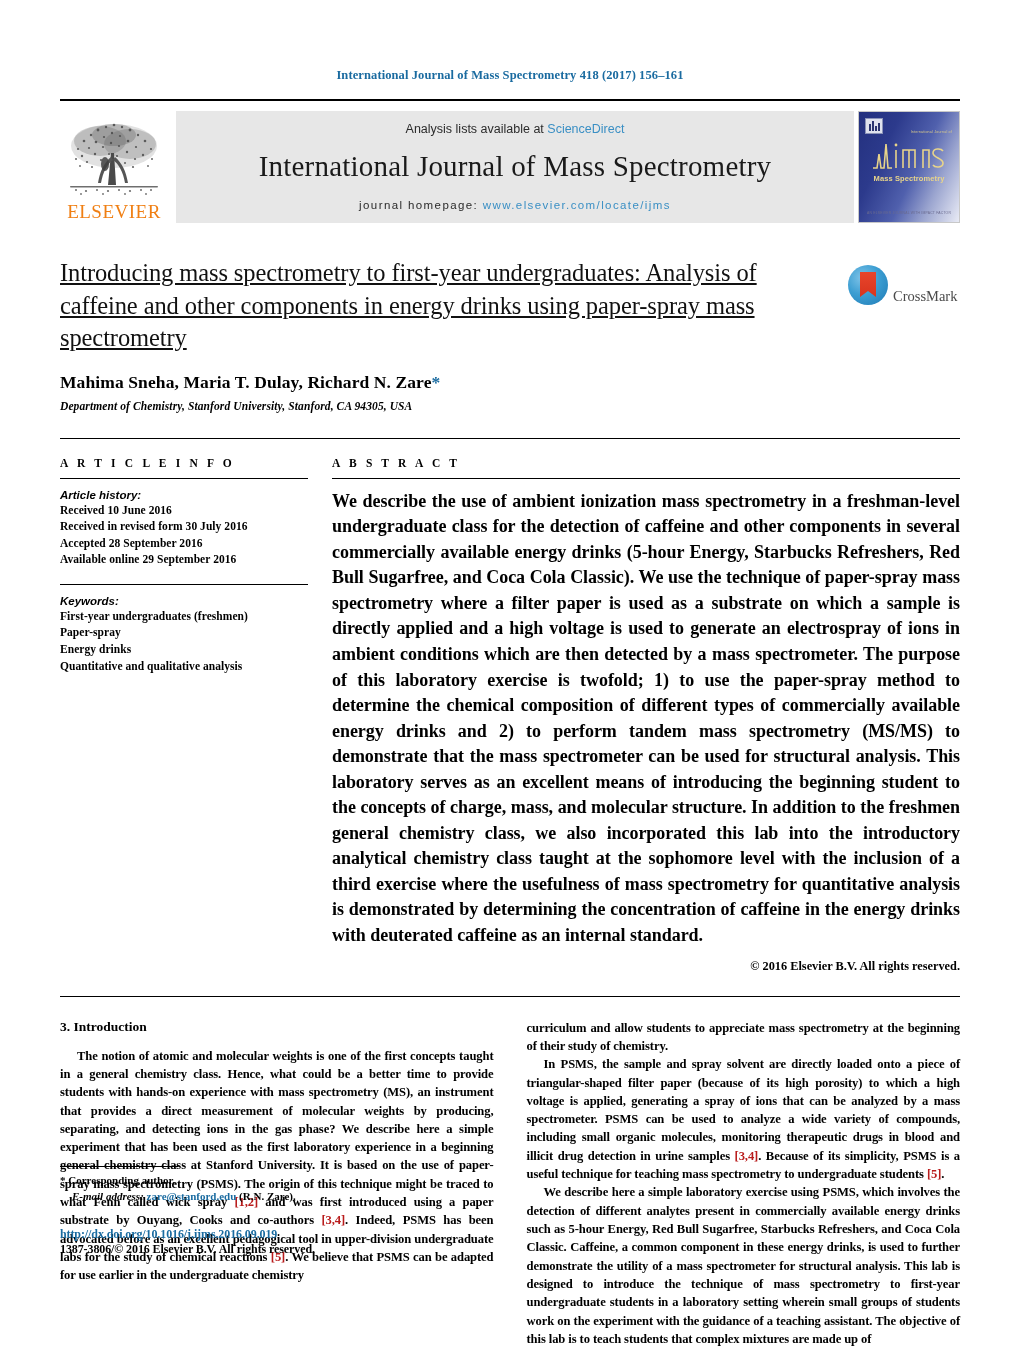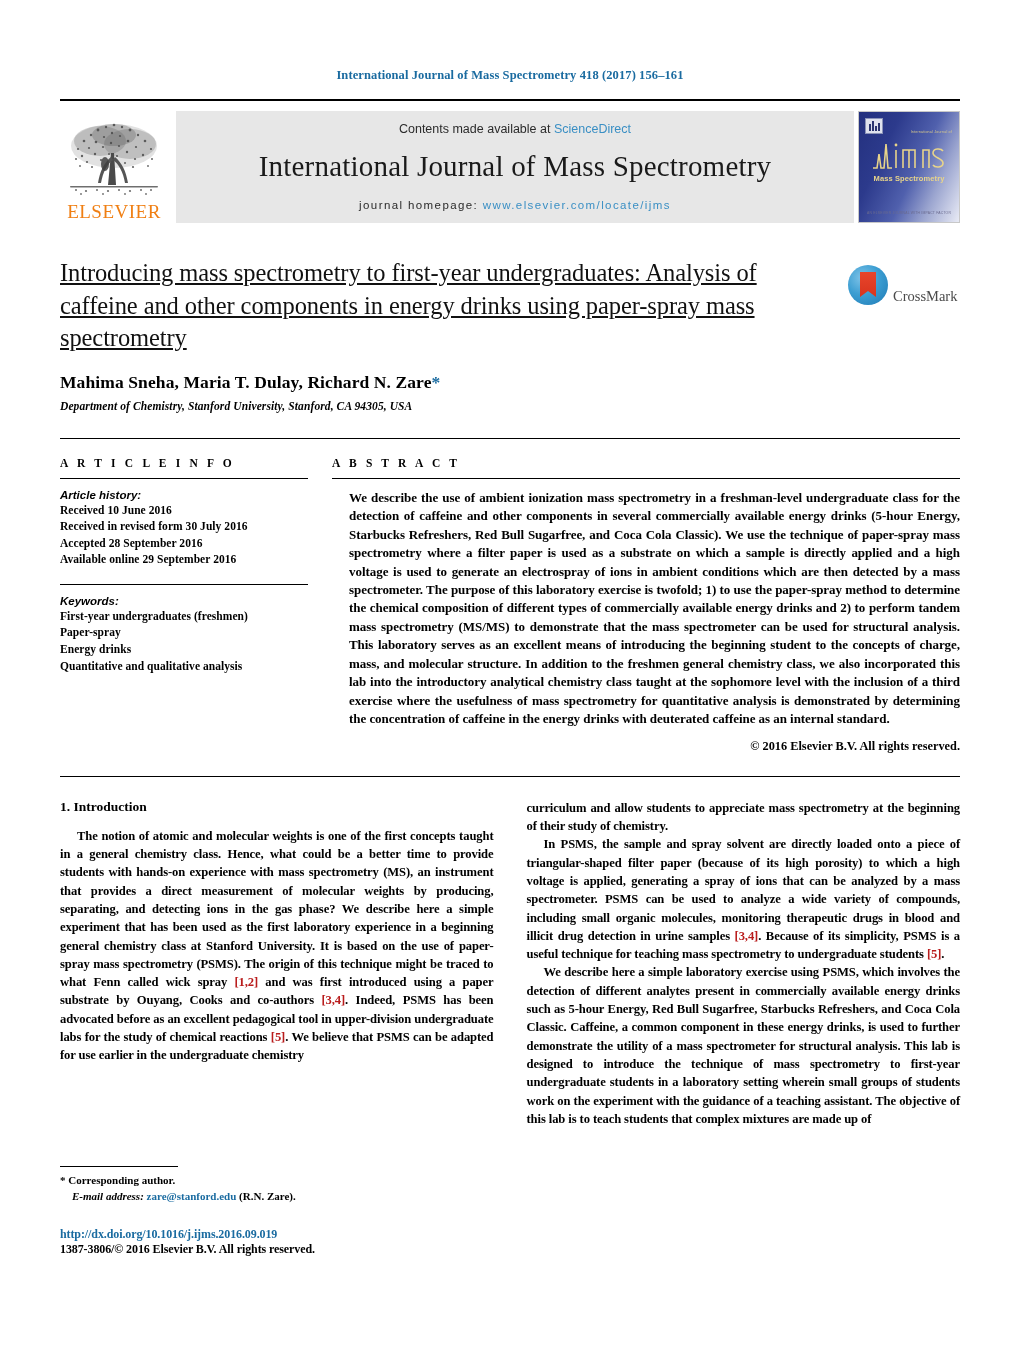--- a/index.html
+++ b/index.html
@@ -261,26 +261,25 @@
   }
   .info-line {
     font-family: "Liberation Serif", serif;
     font-size: 11.5px;
     font-weight: bold;
     line-height: 1.44;
     letter-spacing: 0.05px;
   }
   .abstract-body {
     font-family: "Liberation Serif", serif;
-    font-size: 13px;
+    font-size: 18px;
     line-height: 1.42;
     text-align: justify;
     font-weight: bold;
     letter-spacing: -0.05px;
-    margin-left: 17px;
   }
   .copyright-line {
     font-family: "Liberation Serif", serif;
     font-size: 12.3px;
     font-weight: bold;
     text-align: right;
     margin-top: 10px;
   }
 
   
@@ -433,21 +432,21 @@
                 <circle cx="82" cy="75" r="0.9"></circle>
             </g>
           </g>
         </svg>
       </div>
       <div class="elsevier-word">ELSEVIER</div>
     </div>
 
     <div class="contents-box">
       <div class="contents-line">
-        <span>Contents made available at </span><span class="sd">ScienceDirect</span>
+        <span>Analysis lists available at </span><span class="sd">ScienceDirect</span>
       </div>
       <div class="journal-name">International Journal of Mass Spectrometry</div>
       <div class="homepage-line">
         <span>journal homepage:</span>
         <span class="url">www.elsevier.com/locate/ijms</span>
       </div>
     </div>
 
     <div class="cover-thumb">
       <div class="cover-badge">
@@ -509,21 +508,21 @@
       <div class="rule-thin"></div>
       <div class="abstract-body">We describe the use of ambient ionization mass spectrometry in a freshman-level undergraduate class for the detection of caffeine and other components in several commercially available energy drinks (5-hour Energy, Starbucks Refreshers, Red Bull Sugarfree, and Coca Cola Classic). We use the technique of paper-spray mass spectrometry where a filter paper is used as a substrate on which a sample is directly applied and a high voltage is used to generate an electrospray of ions in ambient conditions which are then detected by a mass spectrometer. The purpose of this laboratory exercise is twofold; 1) to use the paper-spray method to determine the chemical composition of different types of commercially available energy drinks and 2) to perform tandem mass spectrometry (MS/MS) to demonstrate that the mass spectrometer can be used for structural analysis. This laboratory serves as an excellent means of introducing the beginning student to the concepts of charge, mass, and molecular structure. In addition to the freshmen general chemistry class, we also incorporated this lab into the introductory analytical chemistry class taught at the sophomore level with the inclusion of a third exercise where the usefulness of mass spectrometry for quantitative analysis is demonstrated by determining the concentration of caffeine in the energy drinks with deuterated caffeine as an internal standard.</div>
       <div class="copyright-line">© 2016 Elsevier B.V. All rights reserved.</div>
     </div>
   </div>
 
   <div class="body-rule"></div>
 
   <div class="body-cols">
     <div class="bcol">
-      <div class="sec-title">1.  Introduction</div>
+      <div class="sec-title">3.  Introduction</div>
       <p class="para first"><span>The notion of atomic and molecular weights is one of the first concepts taught in a general chemistry class. Hence, what could be a better time to provide students with hands-on experience with mass spectrometry (MS), an instrument that provides a direct measurement of molecular weights by producing, separating, and detecting ions in the gas phase? We describe here a simple experiment that has been used as the first laboratory experience in a beginning general chemistry class at Stanford University. It is based on the use of paper-spray mass spectrometry (PSMS). The origin of this technique might be traced to what Fenn called wick spray <span class="ref">[1,2]</span> and was first introduced using a paper substrate by Ouyang, Cooks and co-authors <span class="ref">[3,4]</span>. Indeed, PSMS has been advocated before as an excellent pedagogical tool in upper-division undergraduate labs for the study of chemical reactions <span class="ref">[5]</span>. We believe that PSMS can be adapted for use earlier in the undergraduate chemistry</span></p>
     </div>
 
     <div class="bcol">
       <p class="para"><span>curriculum and allow students to appreciate mass spectrometry at the beginning of their study of chemistry.</span></p>
       <p class="para"><span>In PSMS, the sample and spray solvent are directly loaded onto a piece of triangular-shaped filter paper (because of its high porosity) to which a high voltage is applied, generating a spray of ions that can be analyzed by a mass spectrometer. PSMS can be used to analyze a wide variety of compounds, including small organic molecules, monitoring therapeutic drugs in blood and illicit drug detection in urine samples <span class="ref">[3,4]</span>. Because of its simplicity, PSMS is a useful technique for teaching mass spectrometry to undergraduate students <span class="ref">[5]</span>.</span></p>
       <p class="para"><span>We describe here a simple laboratory exercise using PSMS, which involves the detection of different analytes present in commercially available energy drinks such as 5-hour Energy, Red Bull Sugarfree, Starbucks Refreshers, and Coca Cola Classic. Caffeine, a common component in these energy drinks, is used to further demonstrate the utility of a mass spectrometer for structural analysis. This lab is designed to introduce the technique of mass spectrometry to first-year undergraduate students in a laboratory setting wherein small groups of students work on the experiment with the guidance of a teaching assistant. The objective of this lab is to teach students that complex mixtures are made up of</span></p>
     </div>
   </div>
 

